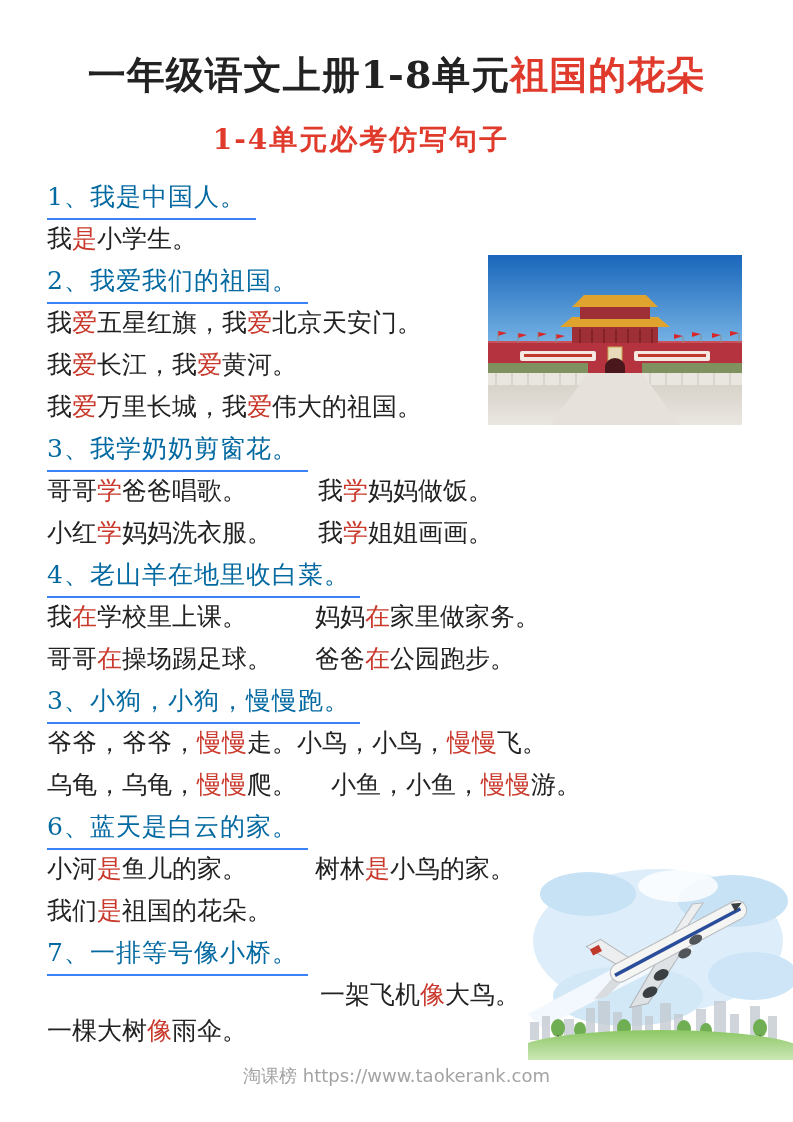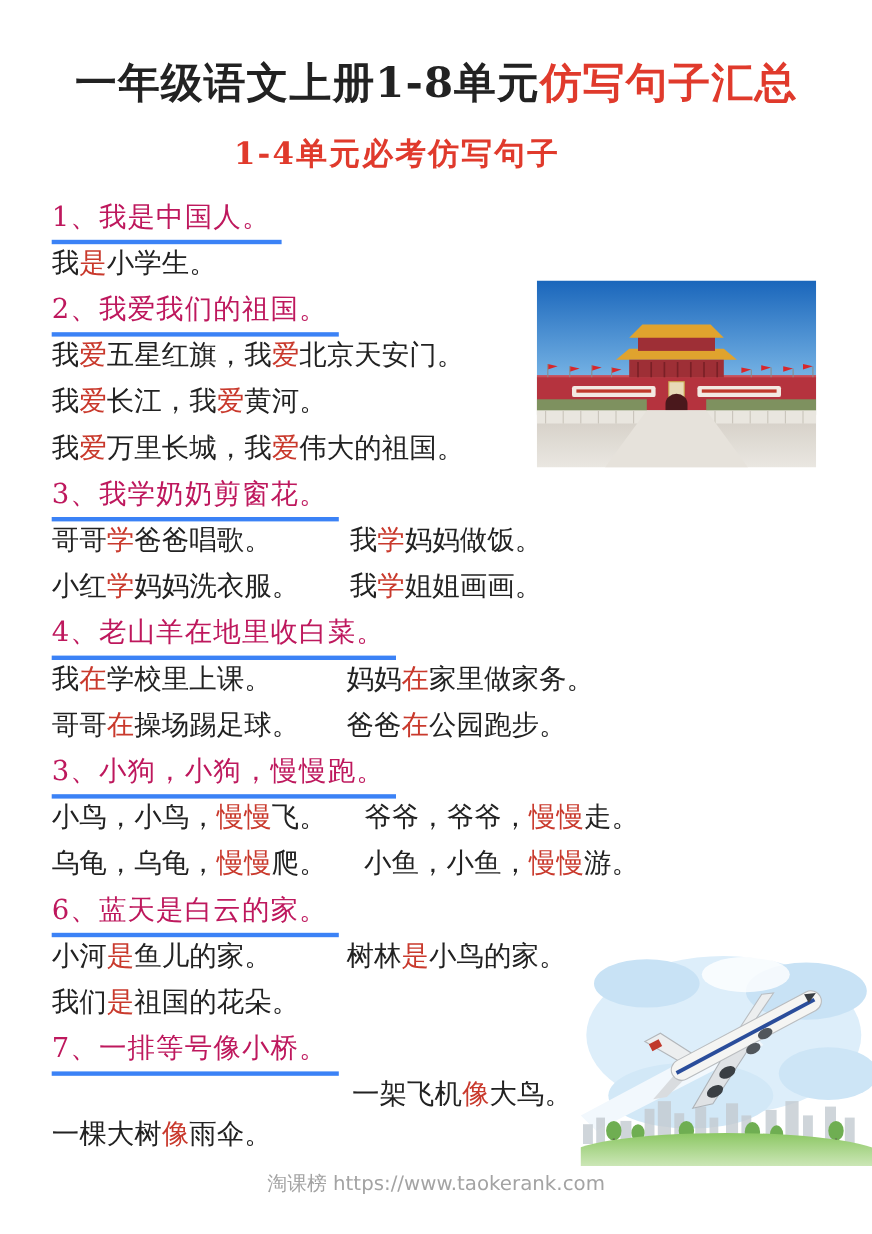--- a/index.html
+++ b/index.html
@@ -9,22 +9,22 @@
   .layer-text{position:relative;z-index:1;}
 
   .title{position:absolute;top:50px;left:0;width:793px;text-align:center;
          font-size:38px;font-weight:700;letter-spacing:1px;white-space:nowrap;}
   .t-red{color:#e03a2c;}
   .subtitle{position:absolute;top:121px;left:0;width:722px;text-align:center;
             font-size:28px;font-weight:700;color:#e03a2c;letter-spacing:2px;}
 
   .content{position:absolute;top:176px;left:47px;width:730px;}
   .line{height:42px;line-height:42px;font-size:25px;white-space:nowrap;}
-  .h{display:inline-block;line-height:38px;height:40px;color:#be185d;
-     border-bottom:4px solid #3b82f6;padding-right:10px;letter-spacing:1px;}
+  .h{display:inline-block;line-height:38px;height:40px;color:#0369a1;
+     border-bottom:2px solid #3b82f6;padding-right:10px;letter-spacing:1px;}
   .row{display:flex;}
   .cell{display:inline-block;}
   .red{color:#c9392c;}
   .s1 .c1{width:213px;} .s3 .c1{width:271px;} .s4 .c1{width:268px;}
   .s5 .c1{width:284px;} .s6 .c1{width:268px;} .s7 .c1{width:273px;margin-top:36px;}
 
   .footer{position:absolute;top:1064px;left:0;width:793px;text-align:center;
           font-family:"DejaVu Sans",sans-serif;font-size:18px;color:#a3a3a3;}
 
   .tiananmen{position:absolute;left:488px;top:255px;width:254px;height:170px;}
@@ -190,21 +190,21 @@
       <rect x="78" y="95" width="142" height="3.5" fill="#2a4d9b"></rect>
       <path d="M214 88 l10 4 -10 5 z" fill="#3a3f44"></path>
       <ellipse cx="101" cy="128" rx="8" ry="5" fill="#3a3f44"></ellipse>
       <ellipse cx="119" cy="118" rx="8" ry="5" fill="#3a3f44"></ellipse>
       <ellipse cx="150" cy="110" rx="7" ry="4.5" fill="#51565b"></ellipse>
       <ellipse cx="166" cy="103" rx="7" ry="4.5" fill="#51565b"></ellipse>
     </g>
   </svg>
 
   <div class="layer-text">
-    <div class="title"><span class="t-black">一年级语文上册1-8单元</span><span class="t-red">仿写句子汇总</span></div>
+    <div class="title"><span class="t-black">一年级语文上册1-8单元</span><span class="t-red">祖国的花朵</span></div>
 
     <div class="subtitle">1-4单元必考仿写句子</div>
 
     <div class="content">
 
       <div class="line"><span class="h">1、我是中国人。</span></div>
       <div class="line row s1">
         <span class="cell c1"><span>我</span><span class="red">是</span><span>小学生。</span></span>
       </div>
 
@@ -228,22 +228,22 @@
         <span class="cell c1"><span>我</span><span class="red">在</span><span>学校里上课。</span></span>
         <span class="cell"><span>妈妈</span><span class="red">在</span><span>家里做家务。</span></span>
       </div>
       <div class="line row s4">
         <span class="cell c1"><span>哥哥</span><span class="red">在</span><span>操场踢足球。</span></span>
         <span class="cell"><span>爸爸</span><span class="red">在</span><span>公园跑步。</span></span>
       </div>
 
       <div class="line"><span class="h">3、小狗，小狗，慢慢跑。</span></div>
       <div class="line row s5">
+        <span class="cell"><span>爷爷，爷爷，</span><span class="red">慢慢</span><span>走。</span></span>
         <span class="cell c1"><span>小鸟，小鸟，</span><span class="red">慢慢</span><span>飞。</span></span>
-        <span class="cell"><span>爷爷，爷爷，</span><span class="red">慢慢</span><span>走。</span></span>
       </div>
       <div class="line row s5">
         <span class="cell c1"><span>乌龟，乌龟，</span><span class="red">慢慢</span><span>爬。</span></span>
         <span class="cell"><span>小鱼，小鱼，</span><span class="red">慢慢</span><span>游。</span></span>
       </div>
 
       <div class="line"><span class="h">6、蓝天是白云的家。</span></div>
       <div class="line row s6">
         <span class="cell c1"><span>小河</span><span class="red">是</span><span>鱼儿的家。</span></span>
         <span class="cell"><span>树林</span><span class="red">是</span><span>小鸟的家。</span></span>

